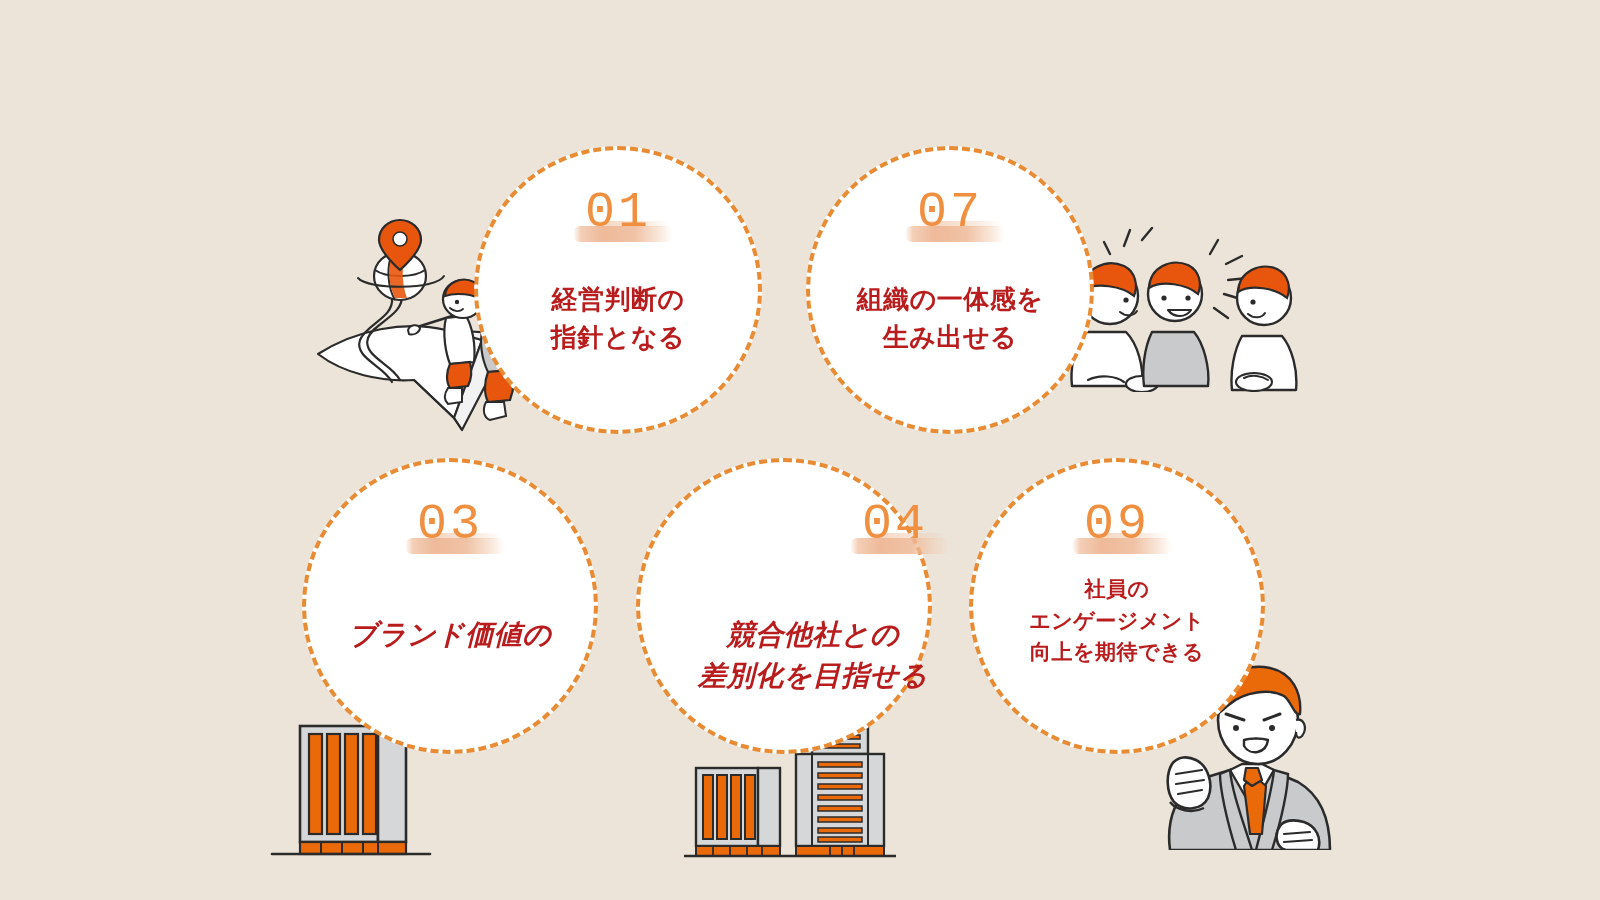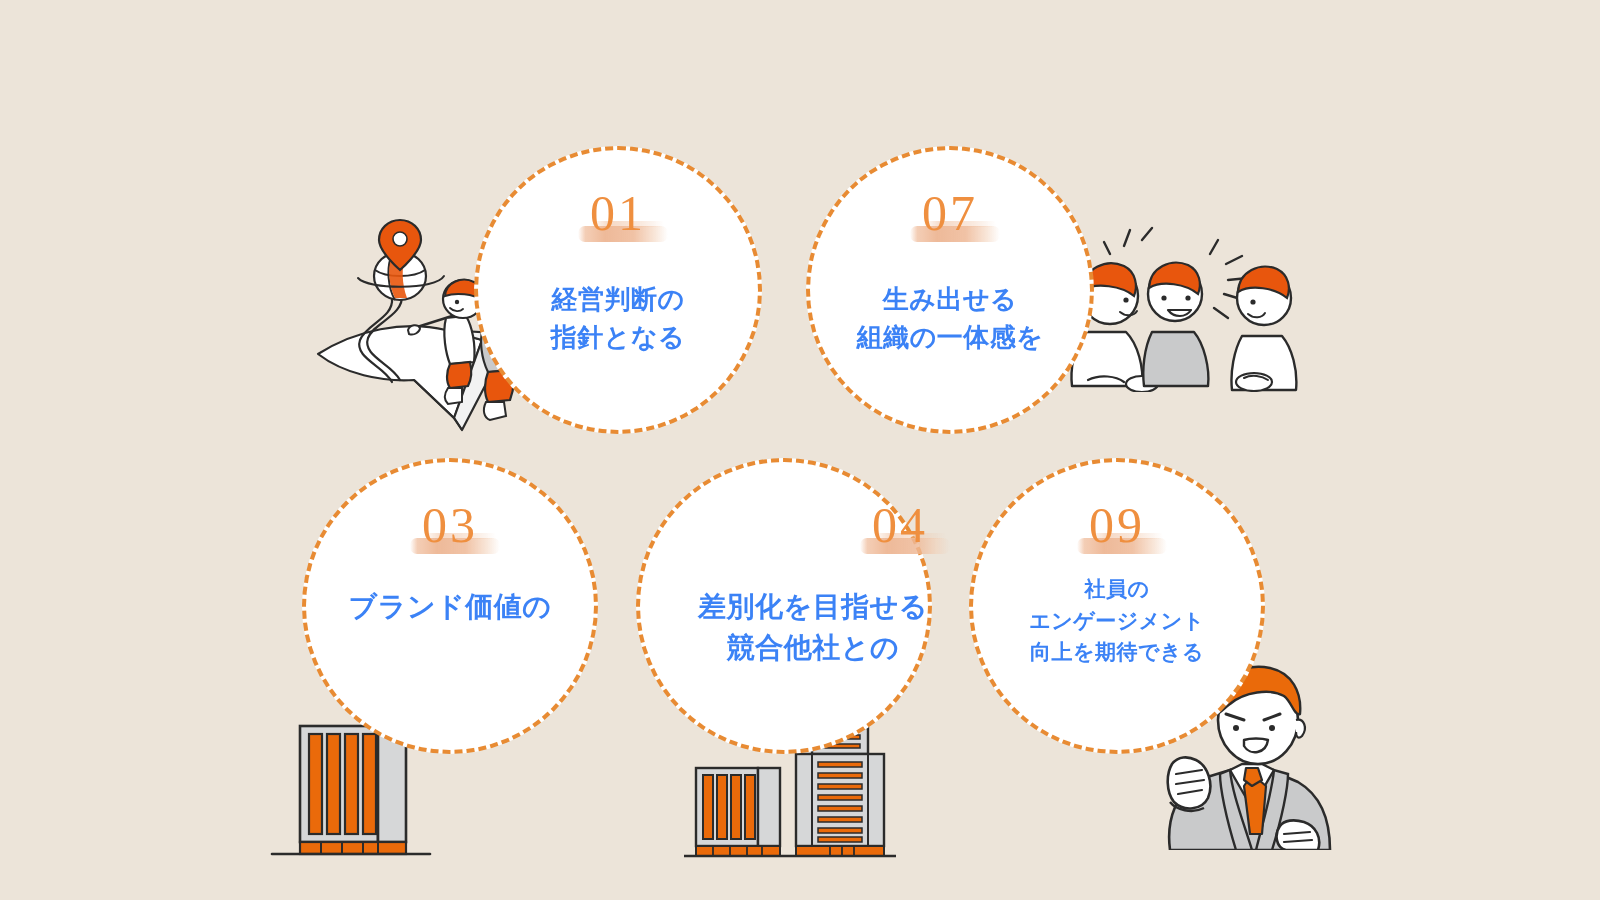--- a/index.html
+++ b/index.html
@@ -71,21 +71,21 @@
   }
 
   .circle-num {
     position: relative;
     z-index: 2;
     font-size: 50px;
     font-weight: 400;
     color: #ef8f3f;
     letter-spacing: 3px;
     line-height: 1;
-    font-family: Liberation Serif, serif;
+    font-family: Liberation Mono, monospace;
   }
 
   .brush {
     position: absolute;
     z-index: 1;
     left: -12px;
     right: -22px;
     bottom: -4px;
     height: 16px;
     border-radius: 7px;
@@ -108,21 +108,21 @@
     border-radius: 4px;
     background: linear-gradient(90deg,
         rgba(240,196,164,0) 0%,
         rgba(238,186,152,0.55) 25%,
         rgba(240,196,166,0.35) 70%,
         rgba(244,215,192,0) 100%);
   }
 
   .circle-text {
     text-align: center;
-    color: #3b82f6;
+    color: #b91c1c;
     font-weight: 700;
     line-height: 1.48;
     letter-spacing: 0.5px;
   }
   .circle-text div { white-space: nowrap; }
 
   
   #circle-01, #circle-02 {
     width: 288px; height: 288px;
     top: 146px;
@@ -137,21 +137,21 @@
     width: 296px; height: 296px;
     top: 458px;
   }
   #circle-03 { left: 302px; }
   #circle-04 { left: 636px; align-items: flex-end; }
   #circle-05 { left: 969px; }
   #circle-03 .circle-num-wrap,
   #circle-04 .circle-num-wrap,
   #circle-05 .circle-num-wrap { margin-top: 38px; }
   #circle-03 .circle-text,
-  #circle-04 .circle-text { margin-top: 36px; font-size: 28px; }
+  #circle-04 .circle-text { margin-top: 64px; font-size: 28px; font-style: italic; }
   #circle-05 .circle-text { margin-top: 24px; font-size: 21px; line-height: 1.5; }
 </style>
 </head>
 <body>
 
 <div id="infographic">
 
 
   <div class="illus" id="illus-journey">
     <span>
@@ -378,43 +378,43 @@
       <div>指針となる</div>
     </div>
   </div>
 
   <div class="circle" id="circle-02">
     <div class="circle-num-wrap">
       <span class="brush"></span>
       <span class="circle-num">07</span>
     </div>
     <div class="circle-text">
+      <div>組織の一体感を</div>
       <div>生み出せる</div>
-      <div>組織の一体感を</div>
     </div>
   </div>
 
   <div class="circle" id="circle-03">
     <div class="circle-num-wrap">
       <span class="brush"></span>
       <span class="circle-num">03</span>
     </div>
     <div class="circle-text">
       <div>ブランド価値の</div>
     </div>
   </div>
 
   <div class="circle" id="circle-04">
     <div class="circle-num-wrap">
       <span class="brush"></span>
       <span class="circle-num">04</span>
     </div>
     <div class="circle-text">
+      <div>競合他社との</div>
       <div>差別化を目指せる</div>
-      <div>競合他社との</div>
     </div>
   </div>
 
   <div class="circle" id="circle-05">
     <div class="circle-num-wrap">
       <span class="brush"></span>
       <span class="circle-num">09</span>
     </div>
     <div class="circle-text">
       <div>社員の</div>

